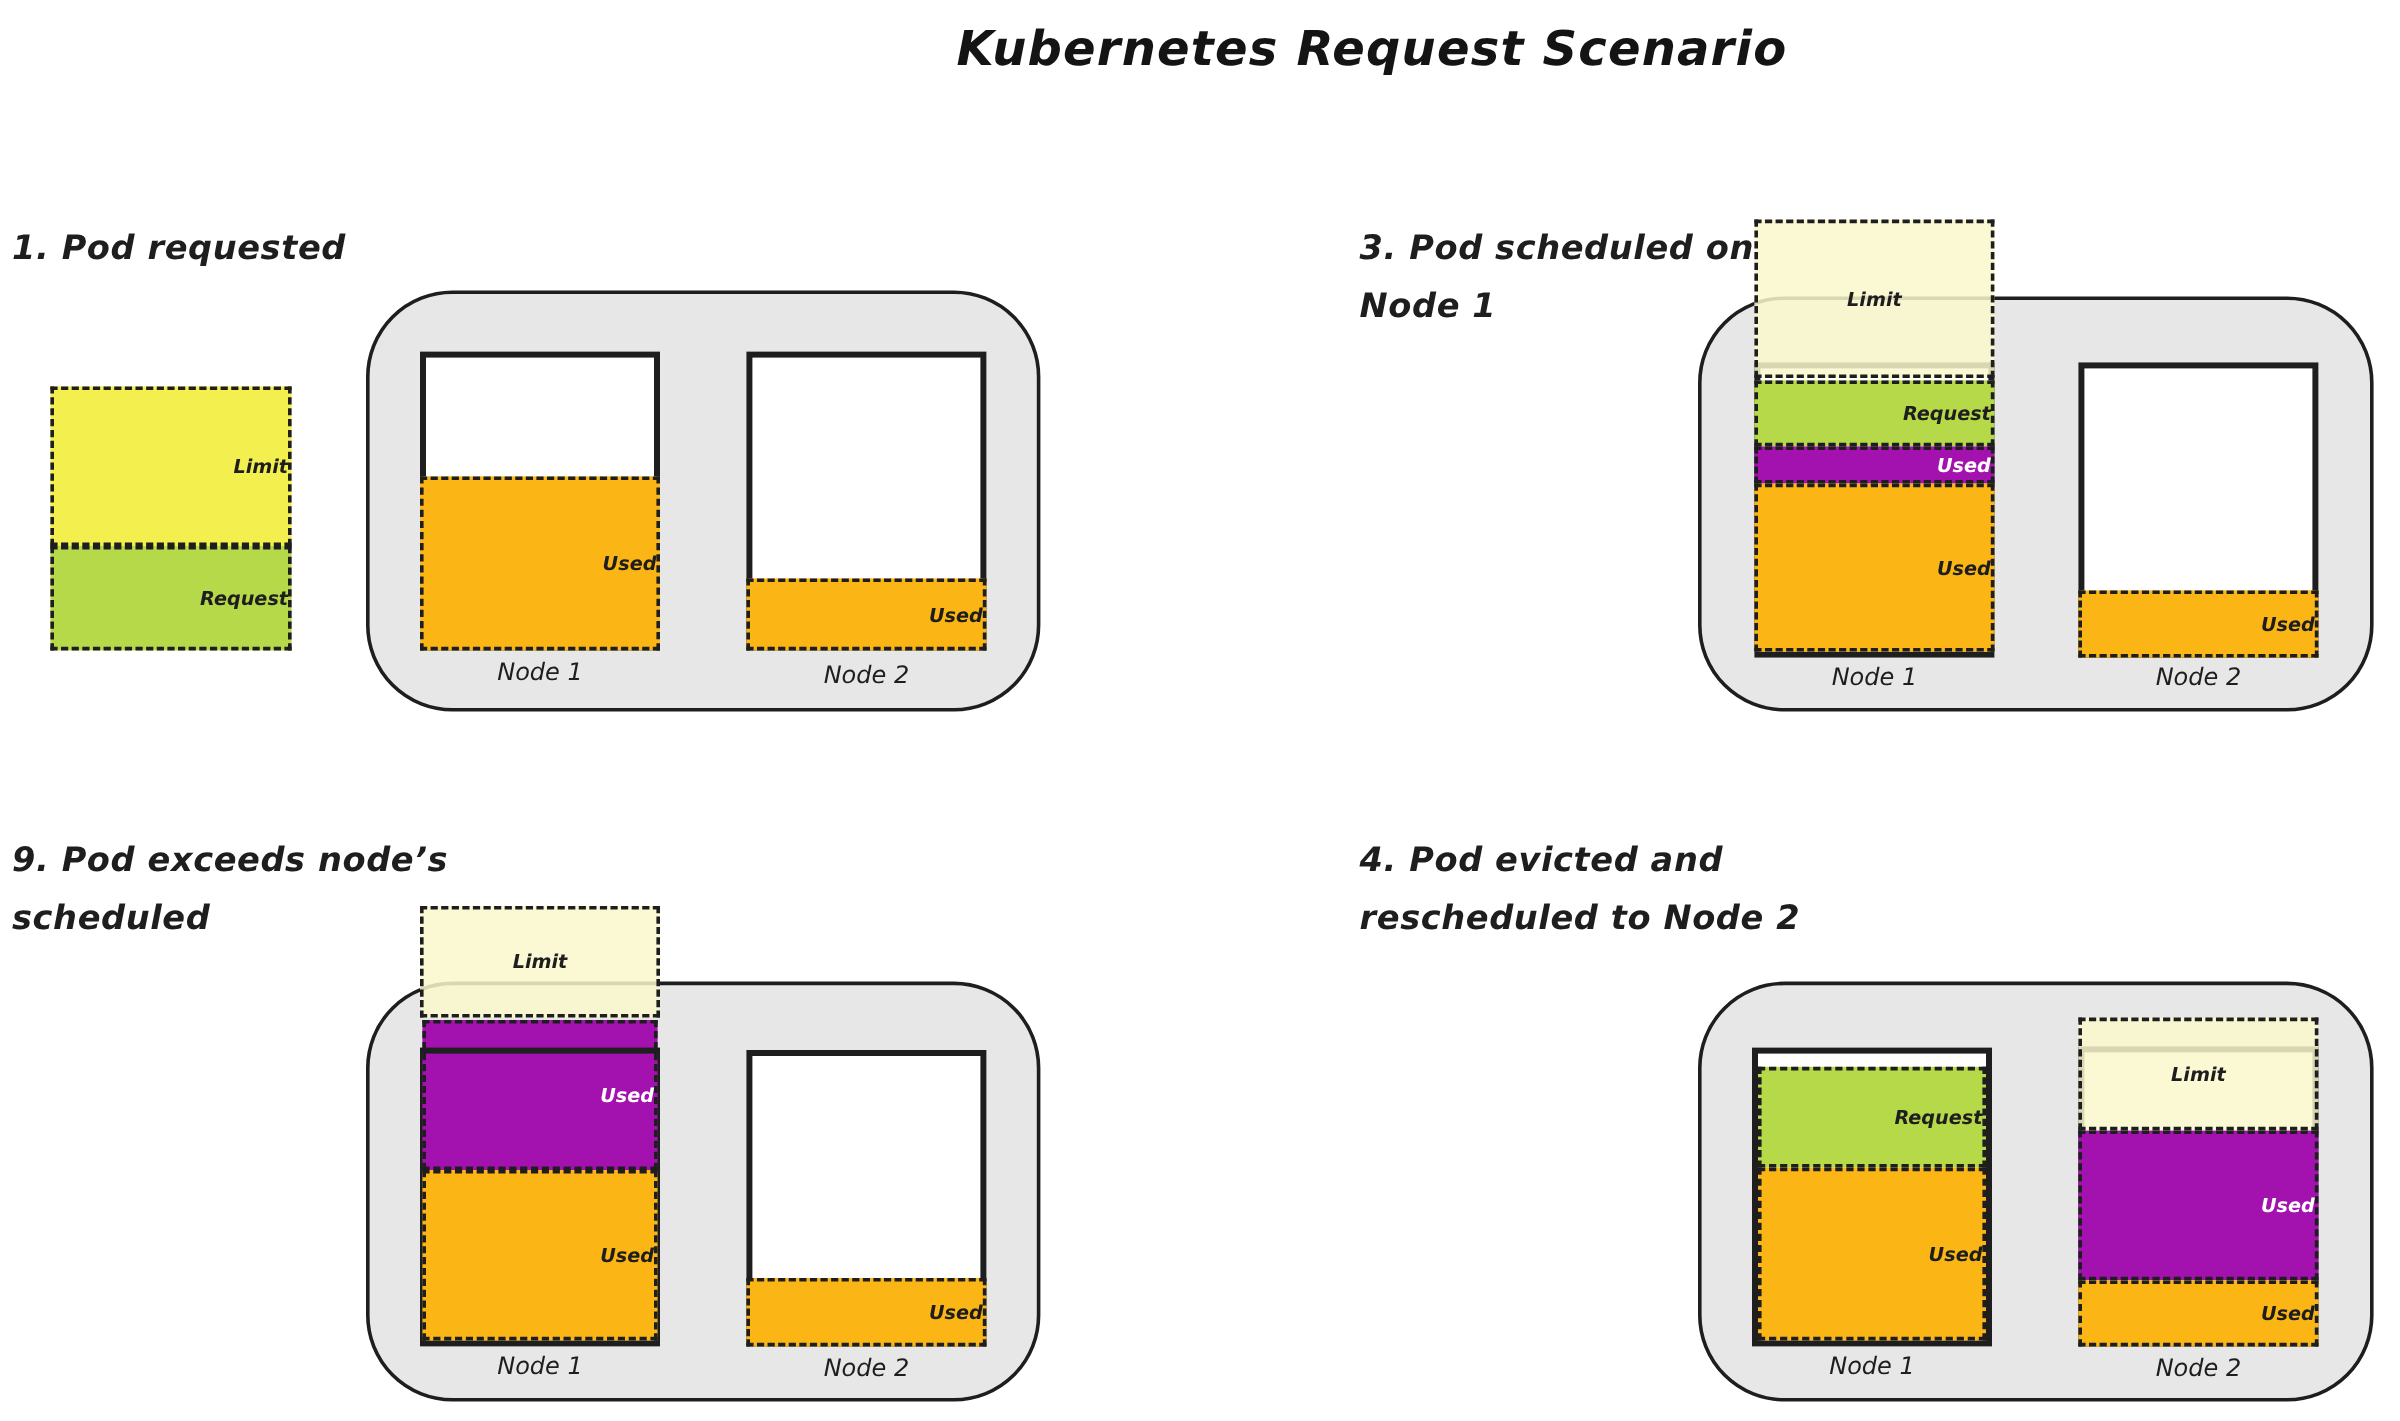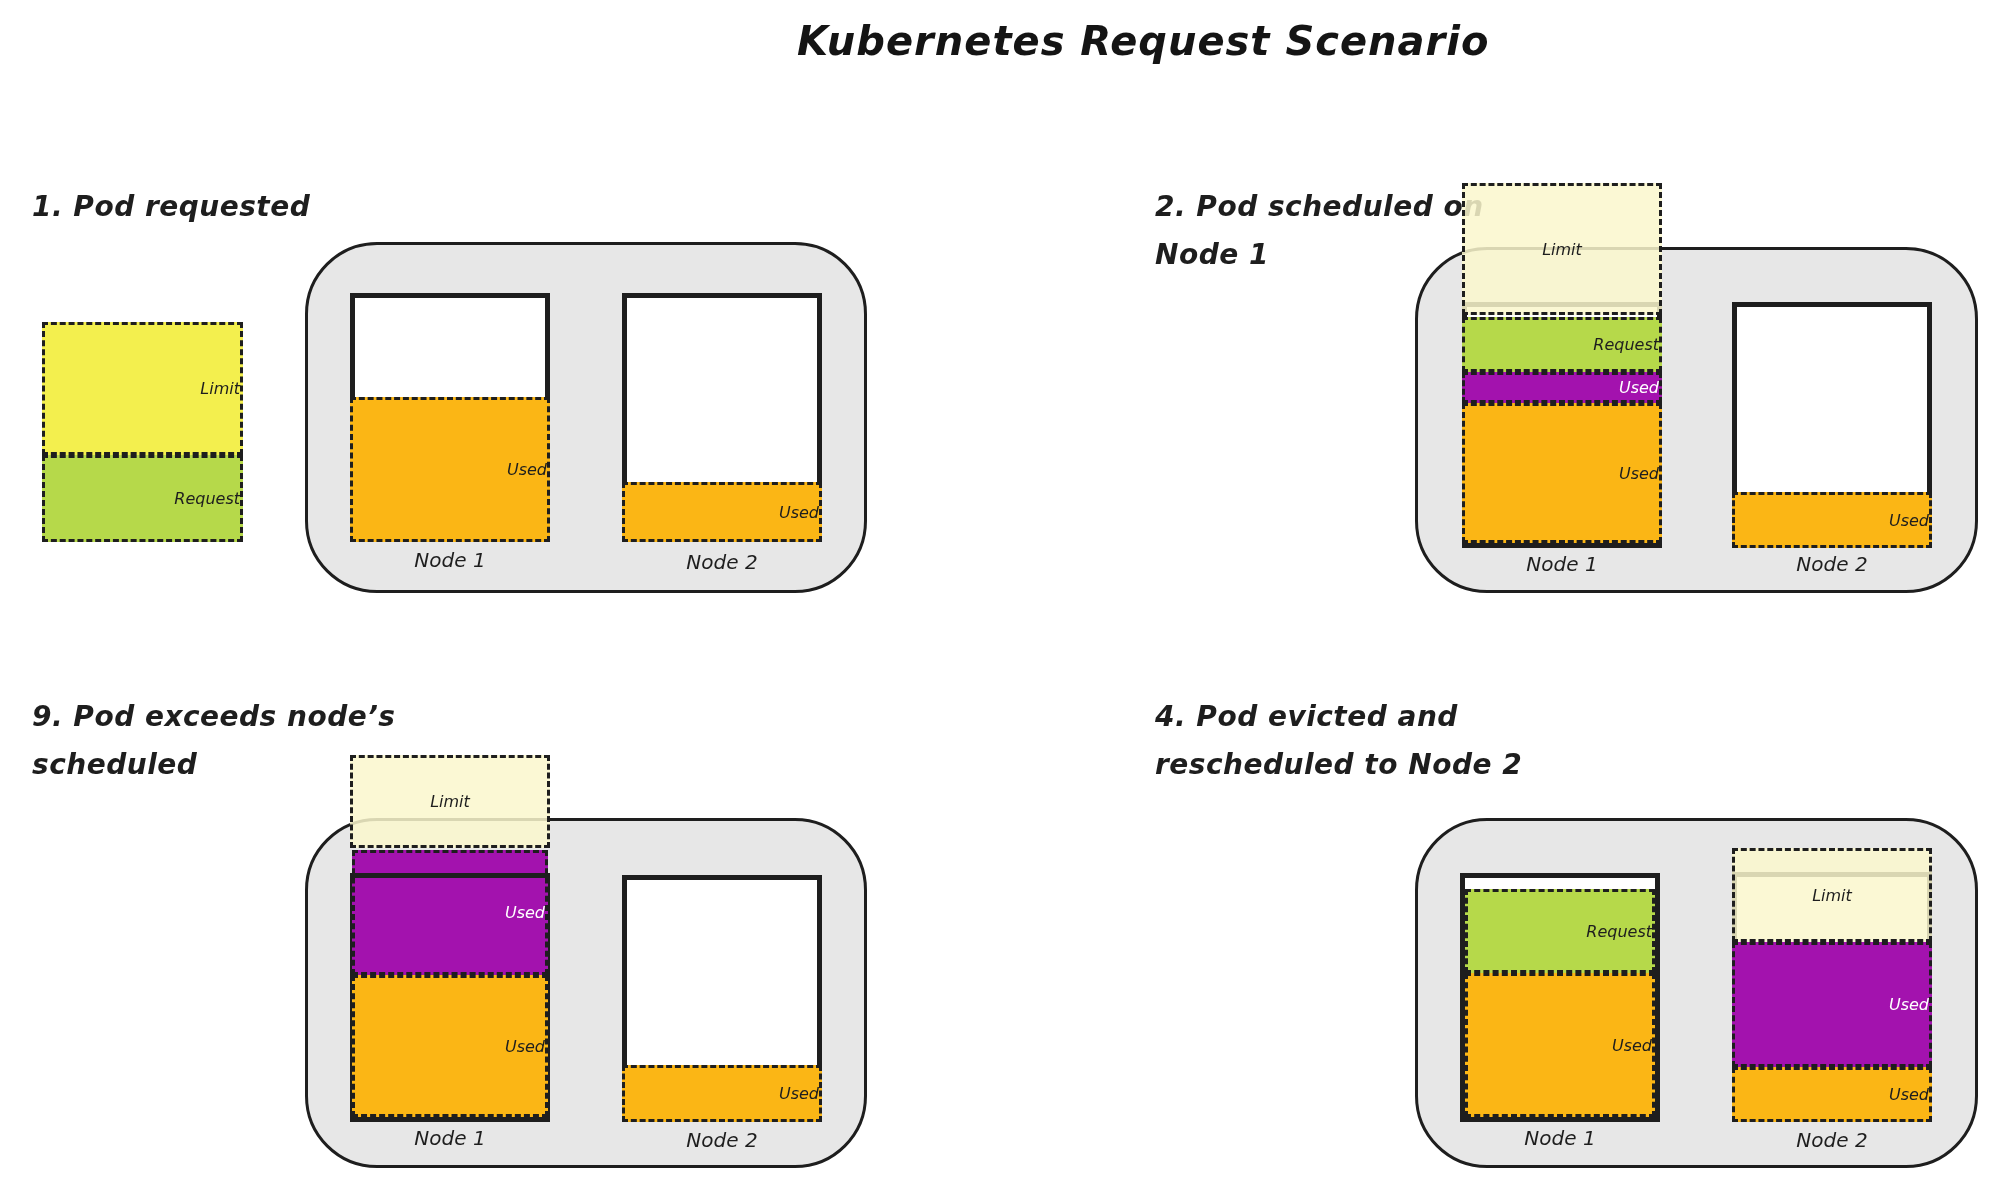--- a/index.html
+++ b/index.html
@@ -1,29 +1,29 @@
 <!DOCTYPE html>
 <html><head>
 <meta charset="utf-8">
 <style>
   html,body{margin:0;padding:0;background:#ffffff;}
   body{width:2000px;height:1184px;position:relative;font-family:"DejaVu Sans","Liberation Sans",sans-serif;color:#1e1e1e;overflow:hidden;}
   .abs{position:absolute;}
   .title{font-size:40px;font-weight:bold;font-style:italic;letter-spacing:1px;color:#141414;white-space:nowrap;}
-  .heading{font-size:28px;font-style:italic;font-weight:bold;letter-spacing:.5px;color:#1e1e1e;white-space:nowrap;margin-left:22px;}
+  .heading{font-size:28px;font-style:italic;font-weight:bold;letter-spacing:.5px;color:#1e1e1e;white-space:nowrap;}
   .cluster{background:#e7e7e7;border:3px solid #1e1e1e;border-radius:72px;box-sizing:border-box;z-index:1;}
   .node{background:#ffffff;border:5px solid #1e1e1e;box-sizing:border-box;z-index:2;}
   .bar{border:3px dashed #1e1e1e;box-sizing:border-box;display:flex;align-items:center;justify-content:flex-end;z-index:3;}
   .bar.yellow{background:#f3ef4e;}
   .bar.green{background:#b6d94a;}
   .bar.orange{background:#fbb615;}
   .bar.purple{background:#a312ae;}
   .limit-overlay{background:rgba(250,247,205,0.85);border:3px dashed #1e1e1e;box-sizing:border-box;display:flex;align-items:center;justify-content:center;z-index:5;}
   .topline{background:#1e1e1e;z-index:4;}
-  .bar-label{font-size:16px;font-style:italic;color:#1e1e1e;white-space:nowrap;}
+  .bar-label{font-size:16px;font-style:italic;color:#1e1e1e;white-space:nowrap;font-weight:bold;}
   .bar-label.light{color:#ffffff;}
   .node-label{font-size:20px;font-style:italic;color:#1e1e1e;text-align:center;z-index:6;}
 </style>
 </head>
 <body>
 
 <div class="abs title" style="left:797px;top:18px;">Kubernetes Request Scenario</div>
 
 <div class="abs heading" style="left:10px;top:190px;">1. Pod requested</div>
 
@@ -39,21 +39,21 @@
 <div class="abs bar orange" style="left:350px;top:397px;width:200px;height:145px;">
   <span class="bar-label">Used</span>
 </div>
 <div class="abs node" style="left:622px;top:293px;width:200px;height:249px;"></div>
 <div class="abs bar orange" style="left:622px;top:482px;width:200px;height:60px;">
   <span class="bar-label">Used</span>
 </div>
 <div class="abs node-label" style="left:350px;top:548px;width:200px;">Node 1</div>
 <div class="abs node-label" style="left:622px;top:550px;width:200px;">Node 2</div>
 
-<div class="abs heading" style="left:1133px;top:190px;">2. Pod scheduled on</div>
+<div class="abs heading" style="left:1133px;top:190px;">3. Pod scheduled on</div>
 <div class="abs heading" style="left:1133px;top:238px;">Node 1</div>
 
 <div class="abs cluster" style="left:1415px;top:247px;width:563px;height:346px;"></div>
 <div class="abs node" style="left:1462px;top:302px;width:200px;height:246px;"></div>
 <div class="abs bar green" style="left:1462px;top:317px;width:200px;height:55px;">
   <span class="bar-label">Request</span>
 </div>
 <div class="abs bar purple" style="left:1462px;top:372px;width:200px;height:31px;">
   <span class="bar-label light">Used</span>
 </div>

